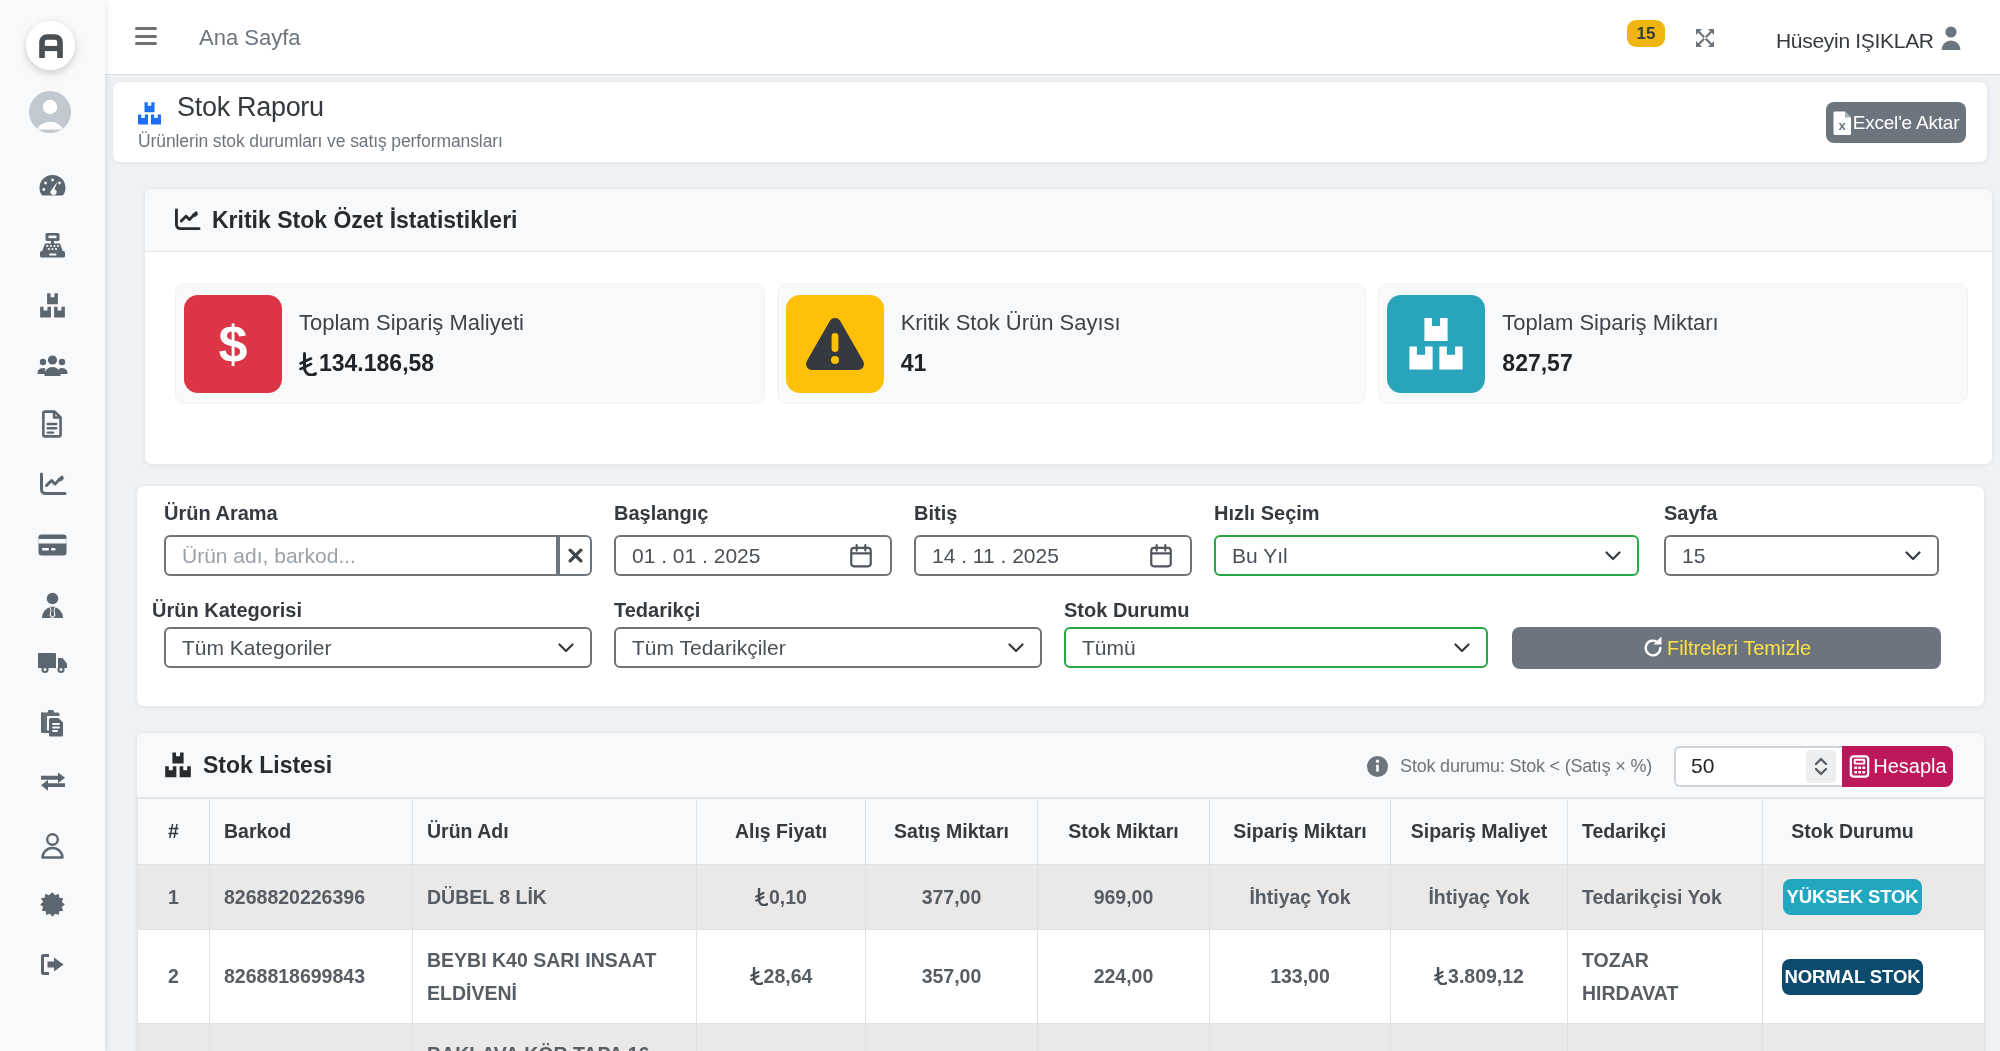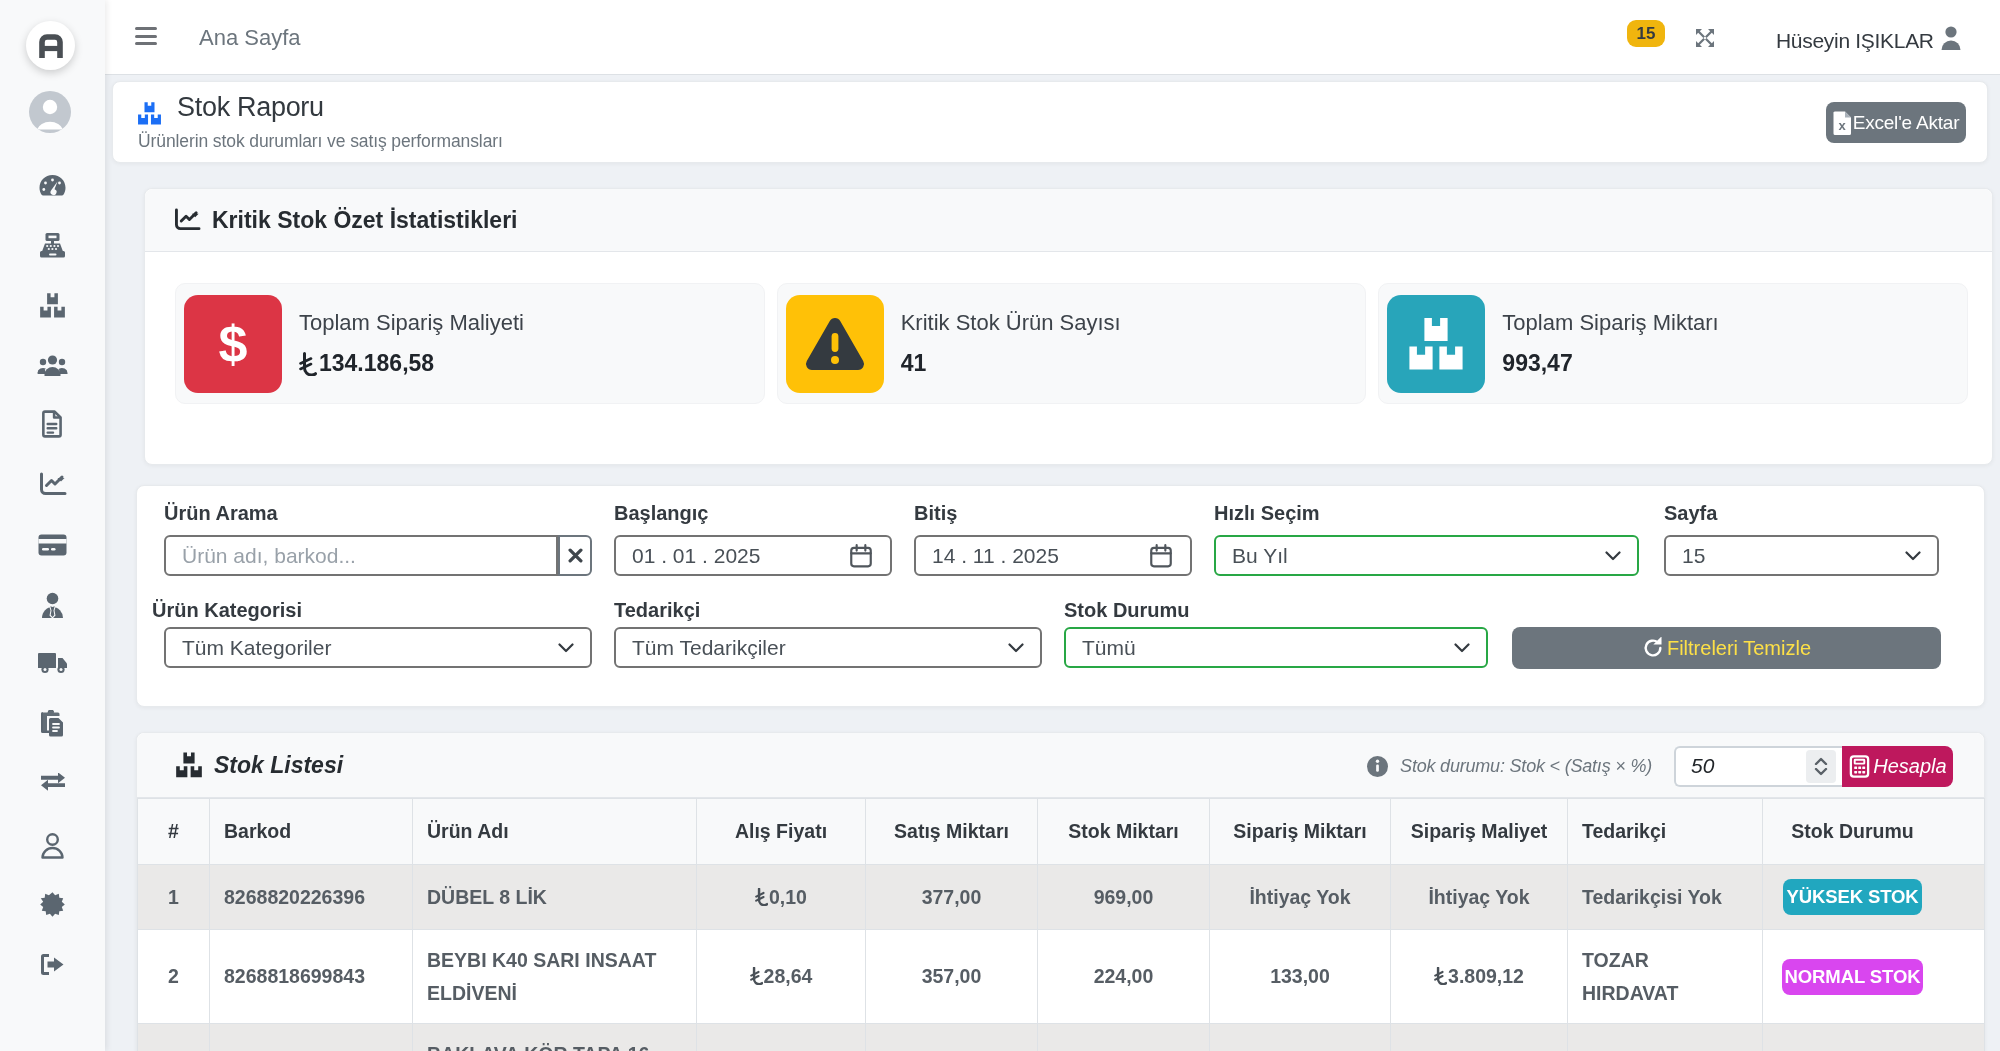--- a/index.html
+++ b/index.html
@@ -62,40 +62,40 @@
 .finput { position:absolute; height:41px; background:#fff; border:2px solid #737373; border-radius:6px;
   font-size:21px; color:#495057; display:flex; align-items:center; padding:0 16px; }
 .fselect { justify-content:space-between; }
 .green { border-color:#28a745; }
 .chev { width:16px; height:10px; flex:none; }
 #btnclear { position:absolute; left:1375px; top:141px; width:429px; height:42px; background:#6c757d;
   border-radius:8px; color:#fde047; font-size:20px; display:flex; align-items:center; justify-content:center; gap:3px; }
 
 
 #card4 { left:136px; top:732px; width:1849px; height:400px; }
-#card4 .cardhead { height:65px; padding-left:38px; gap:11px;font-style:italic; }
+#card4 .cardhead { height:65px; padding-left:27px; gap:11px; }
 #c4right { position:absolute; right:31px; top:0; height:66px; display:flex; align-items:center; }
 #c4info { font-size:18px; color:#6c757d; margin-left:12px; letter-spacing:-0.2px; }
 #numwrap { margin-left:22px; width:168px; height:41px; border:2px solid #ced4da; border-radius:6px 0 0 6px;
   border-right:none; background:#fff; display:flex; align-items:center; padding:0 6px 0 15px; font-size:21px; color:#212529; justify-content:space-between; }
 #spin { width:30px; height:33px; background:#eceef0; border-radius:4px; display:flex; flex-direction:column; align-items:center; justify-content:center; gap:3px; }
 #btncalc { width:111px; height:41px; background:#be185d; border-radius:0 8px 8px 0; color:#fff; font-size:20px; font-weight:400;
   display:flex; align-items:center; justify-content:center; gap:2px; }
 
 table { border-collapse:collapse; table-layout:fixed; width:1847px; margin-top:0; }
 th, td { border:1px solid #dee2e6; font-size:19.5px; overflow:hidden; }
 th { color:#343a40; font-weight:700; height:66px; padding:0 14px; background:#f8f9fa; }
 td { color:#565d64; font-weight:700; padding:14px; line-height:32.5px; }
 tr > *:last-child { padding-right:56px; white-space:nowrap; }
 .cl { text-align:left; }
 .cc { text-align:center; }
 tr.stripe td { background:#eae9e8; }
 .badge { display:inline-block; border-radius:8px; color:#fff; font-weight:700; font-size:18.5px; padding:0 3px; line-height:36px; height:36px; letter-spacing:-0.1px; }
 .b-info { background:#21a7bf; }
-.b-success { background:#d946ef; }
+.b-success { background:#0c4a6e; }
 </style>
 </head>
 <body>
 
 <div id="sidebar">
   <div id="logo">
       <svg width="30" height="28" viewBox="0 0 30 28" fill="none" stroke="#4a4f54">
         <path d="M6 26 V10 a5 5 0 0 1 5 -5 h8 a5 5 0 0 1 5 5 V26" stroke-width="5.6"></path>
         <path d="M6 16.5 h18" stroke-width="5.2"></path>
       </svg>
@@ -321,21 +321,21 @@
     <div class="statbox">
       <div class="staticon" style="background:#28a5ba;">
           <span id="boxico3" style="display:flex;">
   <svg width="58" height="58" viewBox="0 0 24 24" fill="#fff" fill-rule="evenodd">
               <path d="M7.2 1.2 h9.6 v9.6 h-9.6 Z M10.3 1.2 h3.4 v3.4 h-3.4 Z M1 13 h9.6 v9.6 H1 Z M4.1 13 h3.4 v3.4 H4.1 Z M13.4 13 h9.6 v9.6 h-9.6 Z M16.5 13 h3.4 v3.4 h-3.4 Z"></path>
             </svg>
 </span>
         </div>
       <div class="stattxt">
           <div class="t1">Toplam Sipariş Miktarı</div>
-          <div class="t2">993,47</div>
+          <div class="t2">827,57</div>
         </div>
     </div>
   </div>
 </div>
 
 <div class="card" id="card3">
   <div class="flabel" style="left:27px; top:16px;">Ürün Arama</div>
   <div class="finput" style="left:27px; top:49px; width:394px; border-radius:6px 0 0 6px; color:#99a1a9;">Ürün adı, barkod...</div>
   <div class="finput" style="left:421px; top:49px; width:34px; border-color:#6c757d; border-radius:0 6px 6px 0; justify-content:center; padding:0;">
     <svg width="15" height="15" viewBox="0 0 14 14">

